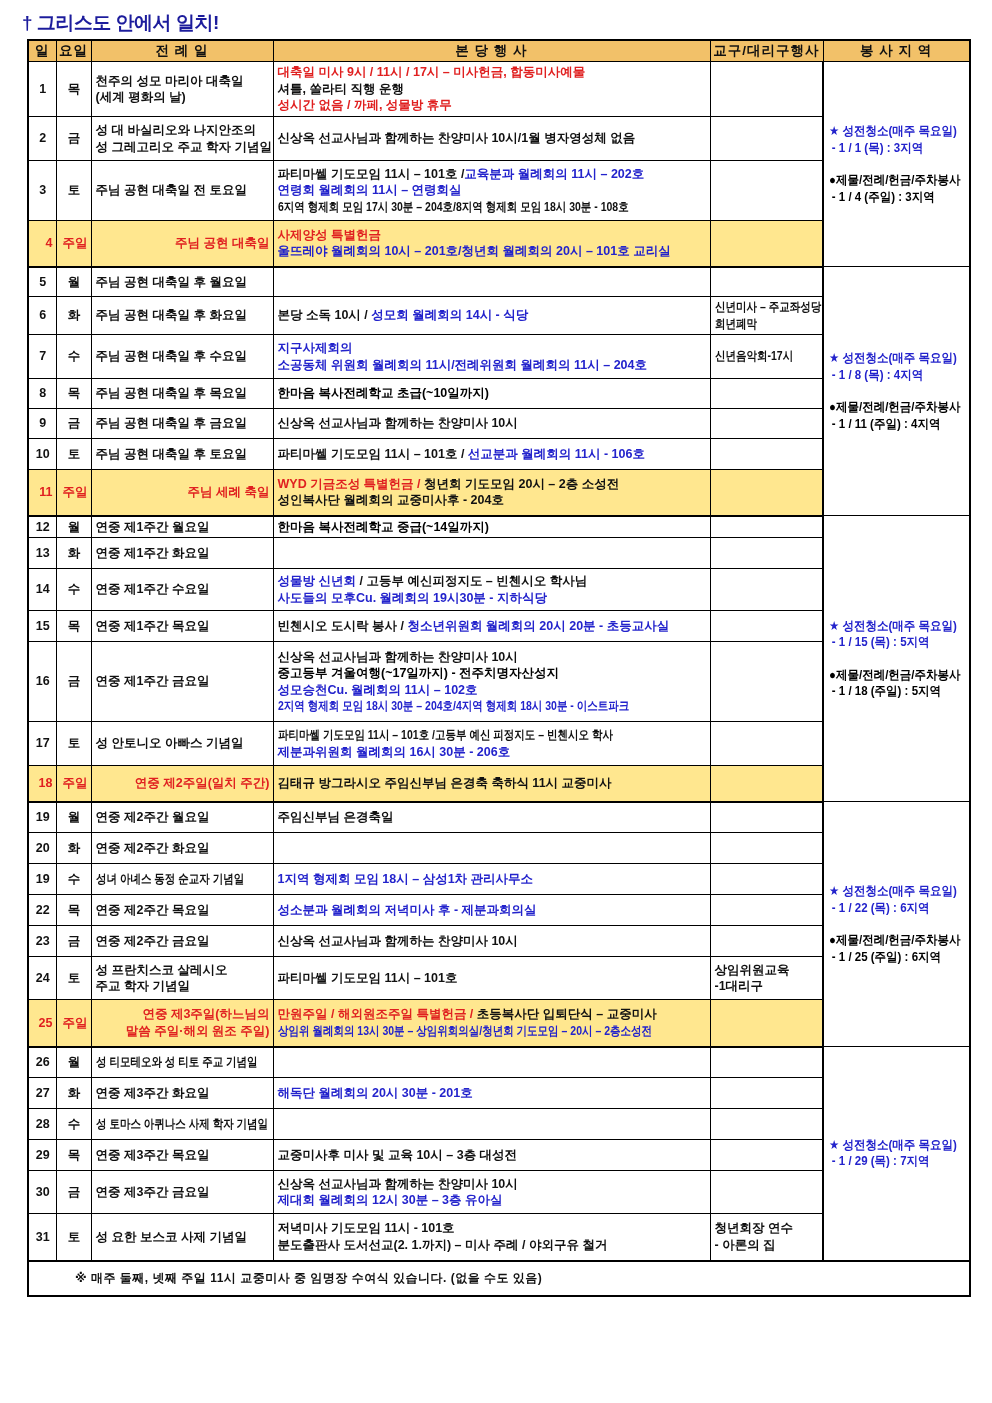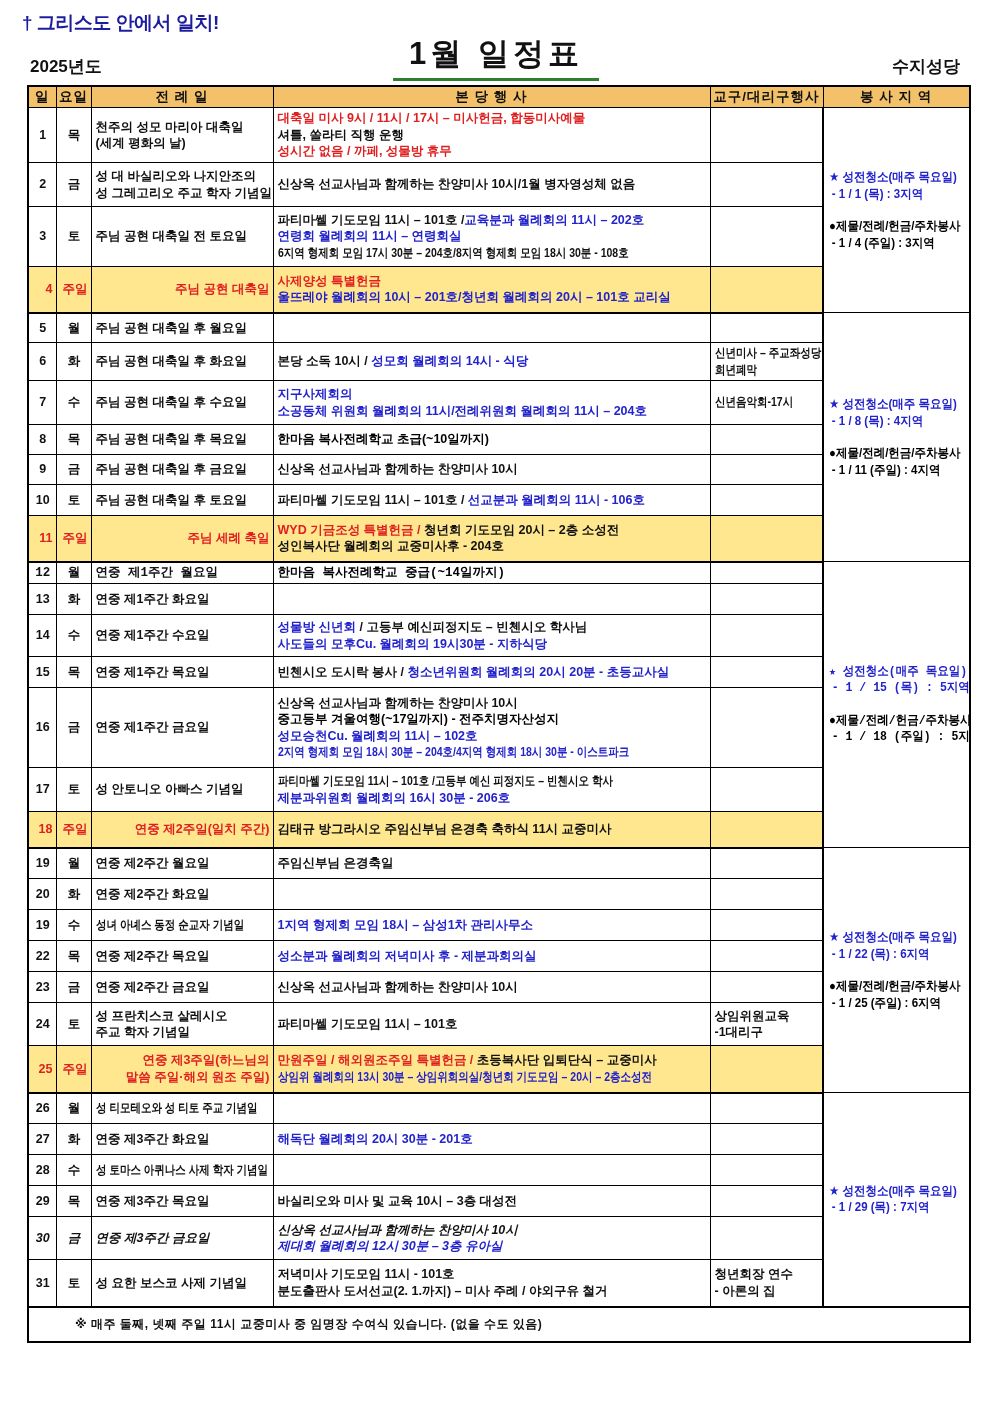--- a/index.html
+++ b/index.html
@@ -35,25 +35,20 @@
   .g{color:#000000;}
   .bd{font-weight:800;}
   td.c-day.r,td.c-wd.r,td.c-lit.r{color:#e02020;font-weight:700;}
   tr.note td{font-size:12px;font-weight:700;padding:9px 4px 9px 46px;border-top:2px solid #000;letter-spacing:0.5px;}
 </style>
 </head>
 <body>
 
 <div class="top">
   <div class="slogan">† 그리스도 안에서 일치!</div>
-  <div class="title-row">
-    <span class="year">2025년도</span>
-    <span class="main-title">1월 일정표</span>
-    <span class="parish">수지성당</span>
-  </div>
 </div>
 
 <table class="sched">
   <colgroup>
     <col style="width:28px">
       <col style="width:35px">
       <col style="width:182px">
     <col style="width:437px">
       <col style="width:113px">
       <col style="width:147px">
@@ -194,21 +189,21 @@
         <td class="c-wd r">주일</td>
         <td class="c-lit r">
           <div class="ln">주님 세례 축일</div>
         </td>
         <td class="c-ev">
           <div class="ln"><span class="r">WYD 기금조성 특별헌금 / </span><span class="k">청년회 기도모임 20시 – 2층 소성전</span></div>
           <div class="ln"><span class="k">성인복사단 월례회의 교중미사후 - 204호</span></div>
         </td>
         <td class="c-dist"></td>
       </tr>
-      <tr style="height: 14px; font-family: Liberation Mono, monospace;">
+      <tr style="height: 14px;">
         <td class="c-day">12</td>
         <td class="c-wd">월</td>
         <td class="c-lit">
           <div class="ln">연중 제1주간 월요일</div>
         </td>
         <td class="c-ev">
           <div class="ln"><span class="g">한마음 복사전례학교 중급(~14일까지)</span></div>
         </td>
         <td class="c-dist"></td>
         <td class="svc" rowspan="7">
@@ -385,25 +380,25 @@
         <td class="c-ev"></td>
         <td class="c-dist"></td>
       </tr>
       <tr style="height: 31px;">
         <td class="c-day">29</td>
         <td class="c-wd">목</td>
         <td class="c-lit">
           <div class="ln">연중 제3주간 목요일</div>
         </td>
         <td class="c-ev">
-          <div class="ln"><span class="k">바실리오와 미사 및 교육 10시 – 3층 대성전</span></div>
-        </td>
-        <td class="c-dist"></td>
-      </tr>
-      <tr style="height: 43px; font-style: italic;">
+          <div class="ln"><span class="k">교중미사후 미사 및 교육 10시 – 3층 대성전</span></div>
+        </td>
+        <td class="c-dist"></td>
+      </tr>
+      <tr style="height: 43px;">
         <td class="c-day">30</td>
         <td class="c-wd">금</td>
         <td class="c-lit">
           <div class="ln">연중 제3주간 금요일</div>
         </td>
         <td class="c-ev">
           <div class="ln"><span class="k">신상옥 선교사님과 함께하는 찬양미사 10시</span></div>
           <div class="ln"><span class="b">제대회 월례회의 12시 30분 – 3층 유아실</span></div>
         </td>
         <td class="c-dist"></td>

